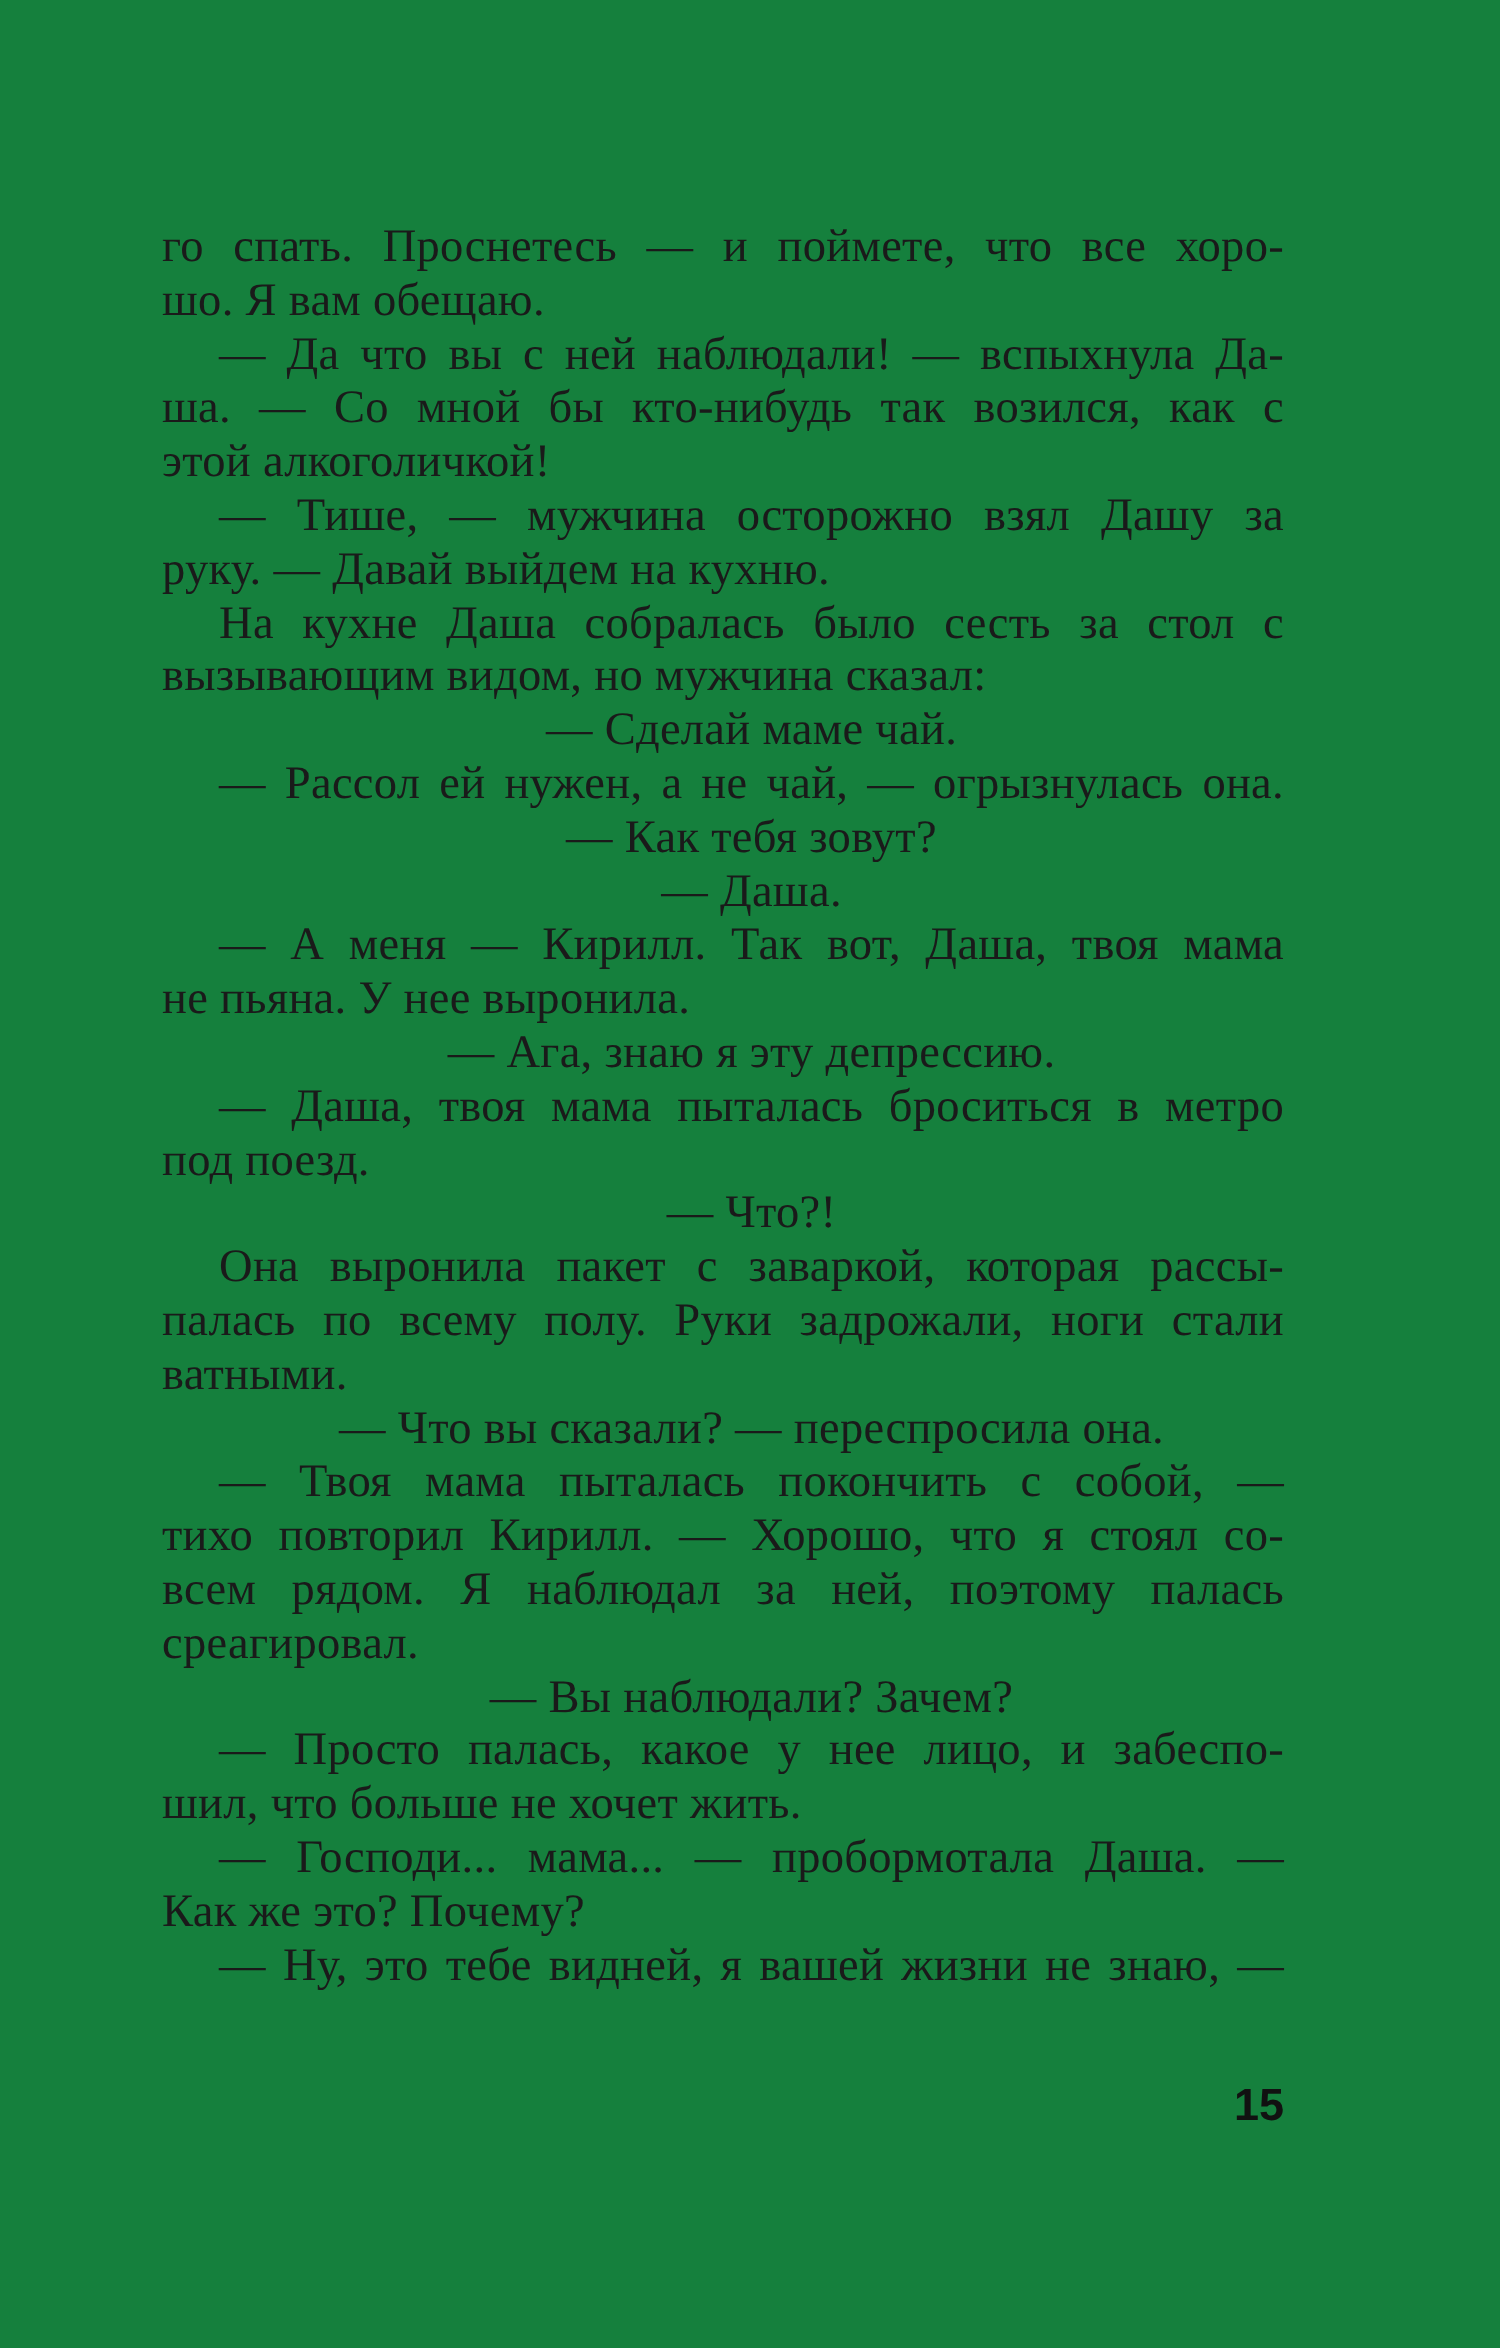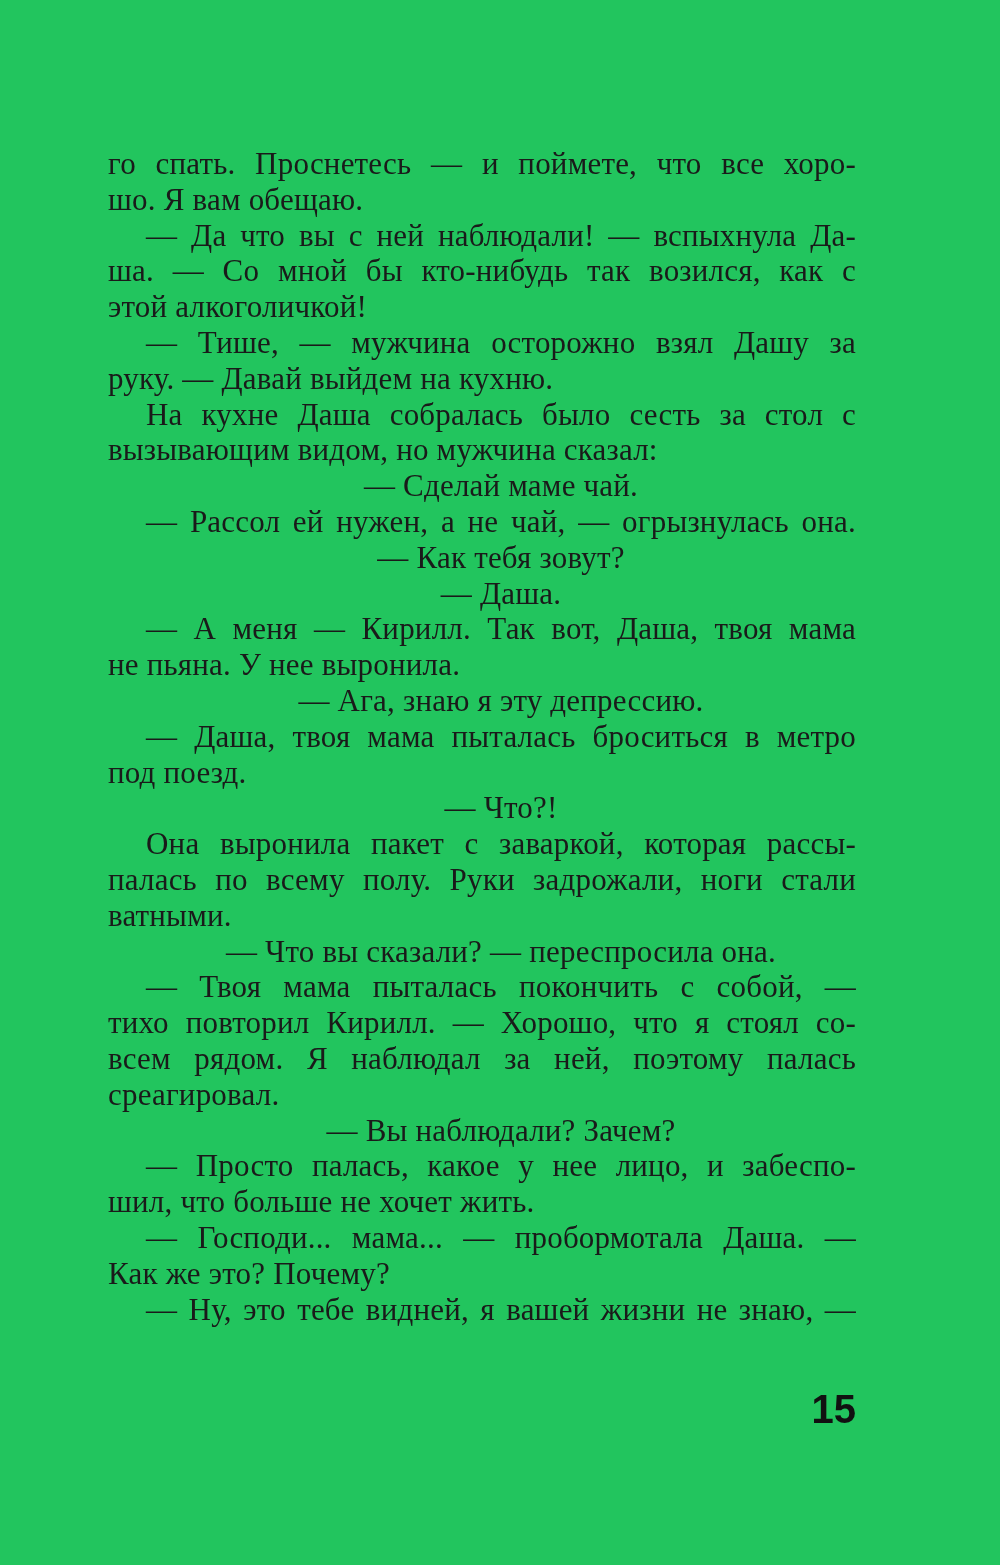--- a/index.html
+++ b/index.html
@@ -4,21 +4,21 @@
 <style>
   html, body {
     margin: 0;
     padding: 0;
     background: #ffffff;
   }
   .page {
     position: relative;
     width: 1000px;
     height: 1565px;
-    background: #22c55e;
+    background: #15803d;
     overflow: hidden;
     font-family: "Liberation Serif", serif;
   }
   .text-block {
     position: absolute;
     left: 108px;
     top: 146px;
     width: 748px;
     font-size: 31px;
     line-height: 35.8px;
@@ -38,21 +38,21 @@
   .i {
     text-indent: 38px;
     text-align: center;
   }
   .page-number {
     position: absolute;
     right: 144px;
     top: 1389px;
     font-family: "Liberation Sans", sans-serif;
     font-weight: bold;
-    font-size: 40px;
+    font-size: 30px;
     line-height: 1;
     color: #111111;
   }
 </style>
 </head>
 <body>
 
 <div class="page">
   <main class="text-block">
     <div class="line j">го спать. Проснетесь — и поймете, что все хоро-</div>

